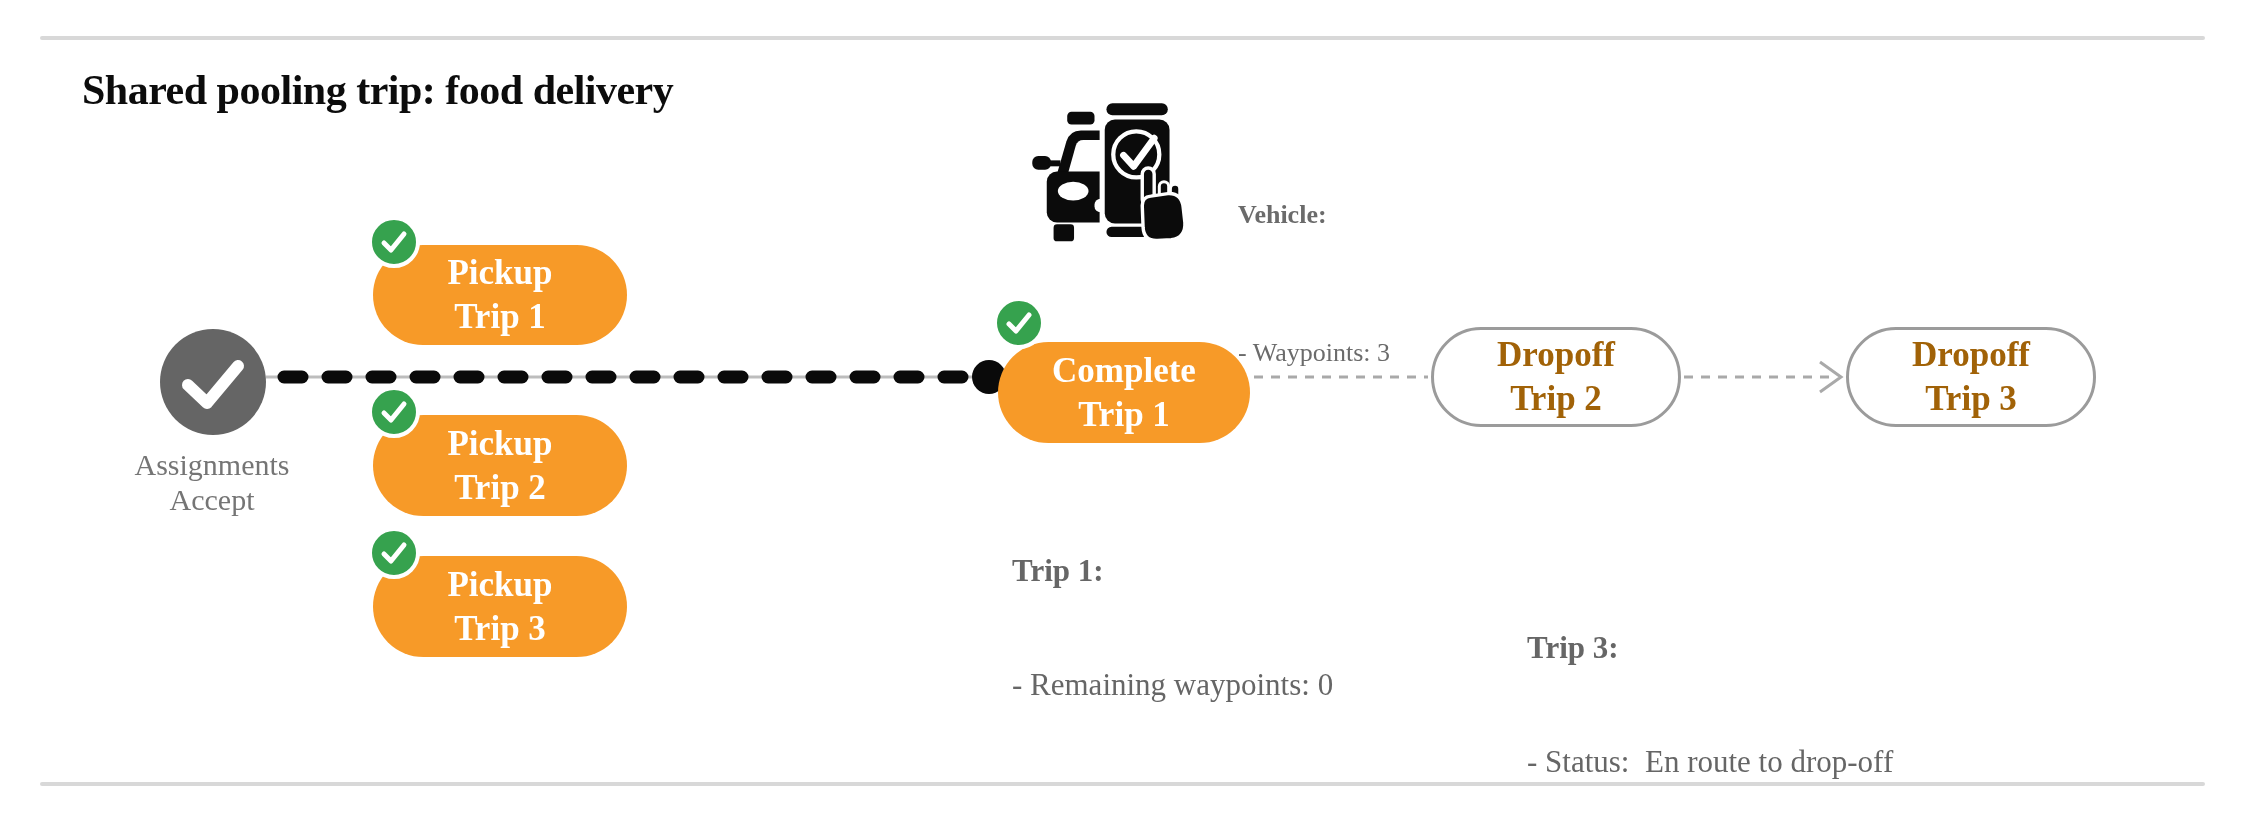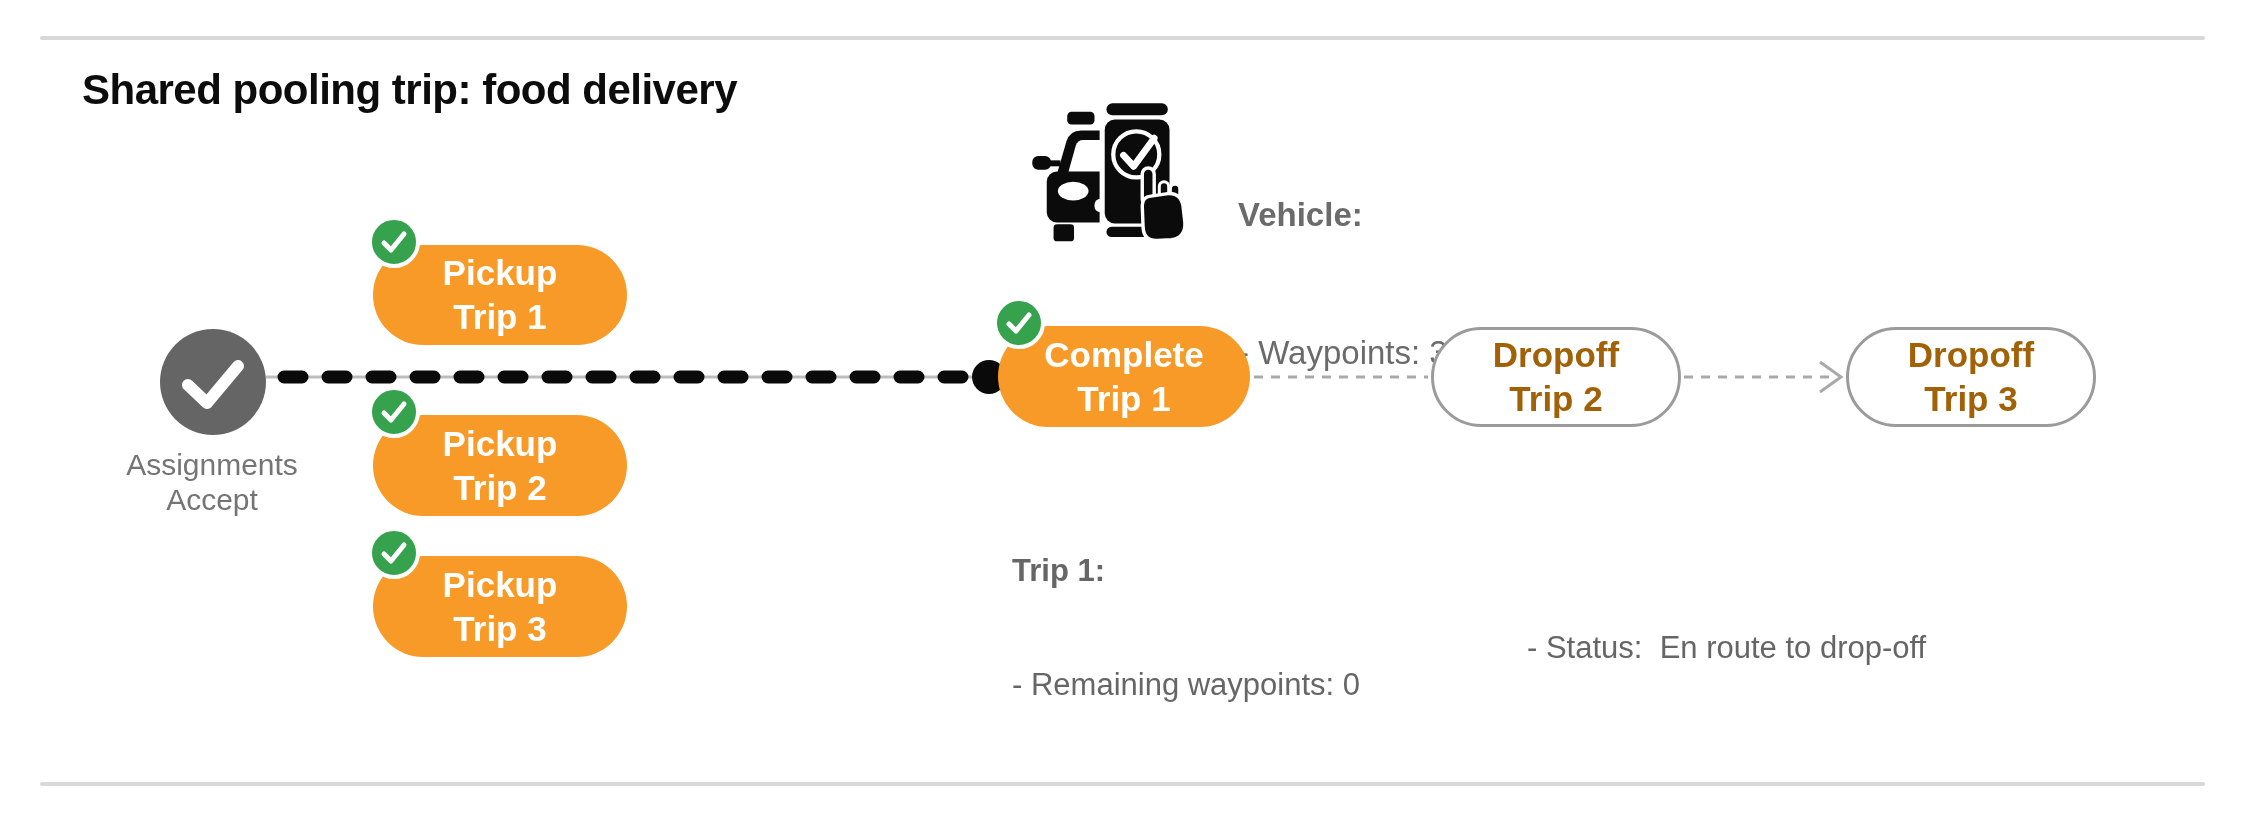--- a/index.html
+++ b/index.html
@@ -1,30 +1,30 @@
 <!DOCTYPE html>
 <html><head>
 <meta charset="utf-8">
 <style>
   html,body{margin:0;padding:0;background:#ffffff;}
   .canvas{
     position:relative;width:2245px;height:825px;background:#ffffff;
-    font-family:Liberation Sans, sans-serif;overflow:hidden;
+    font-family:Liberation Serif, serif;overflow:hidden;
   }
   .hairline{position:absolute;left:40px;width:2165px;height:4px;background:#d8d8d8;border-radius:2px;}
   .hairline.top{top:36px;}
   .hairline.bottom{top:782px;}
 
   .title{
     position:absolute;left:82px;top:66px;font-size:42px;font-weight:bold;
     color:#0c0c0c;letter-spacing:-0.5px;white-space:nowrap;
   }
 
   .vehicle-icon{position:absolute;left:1028px;top:92px;width:162px;height:164px;}
-  .vehicle-text{position:absolute;left:1238px;top:100px;color:#6b6b6b;font-size:33px;line-height:46px;white-space:pre-wrap;}
+  .vehicle-text{position:absolute;left:1238px;top:100px;color:#6b6b6b;font-size:26px;line-height:46px;white-space:pre-wrap;}
   .vehicle-text .hdr{font-weight:bold;}
 
   .start-circle{
     position:absolute;left:160px;top:329px;width:106px;height:106px;
     border-radius:50%;background:#656565;display:flex;align-items:center;justify-content:center;
   }
   .start-label{
     position:absolute;left:62px;top:447px;width:300px;text-align:center;
     color:#757575;font-size:30px;line-height:35px;
   }
@@ -132,21 +132,21 @@
   <div class="pill orange" style="left:373px;top:556px;width:254px;height:101px;">
     <div>Pickup</div>
     <div>Trip 3</div>
   </div>
   <div class="badge" style="left:368px;top:527px;">
     <svg width="44" height="44" viewBox="0 0 44 44">
         <path d="M12 23 L19 30 L32 14" fill="none" stroke="#ffffff" stroke-width="5" stroke-linecap="round" stroke-linejoin="round"></path>
       </svg>
   </div>
 
-  <div class="pill orange" style="left:998px;top:326px;width:252px;height:101px;">
+  <div class="pill orange" style="left:998px;top:342px;width:252px;height:101px;">
     <div>Complete</div>
     <div>Trip 1</div>
   </div>
   <div class="badge" style="left:993px;top:297px;">
     <svg width="44" height="44" viewBox="0 0 44 44">
         <path d="M12 23 L19 30 L32 14" fill="none" stroke="#ffffff" stroke-width="5" stroke-linecap="round" stroke-linejoin="round"></path>
       </svg>
   </div>
 
   <div class="pill ghost" style="left:1431px;top:327px;width:250px;height:100px;">
@@ -160,17 +160,18 @@
 
   <div class="status-block" style="left:1012px;top:476px;">
     <div class="hdr">Trip 1:</div>
     <div>- Remaining waypoints: 0</div>
     
     
     
   </div>
 
   <div class="status-block" style="left:1527px;top:553px;">
+    <div class="hdr">Trip 3:</div>
     <div>- Status:  En route to drop-off</div>
     
   </div>
 
 </div>
 
 </body></html>

